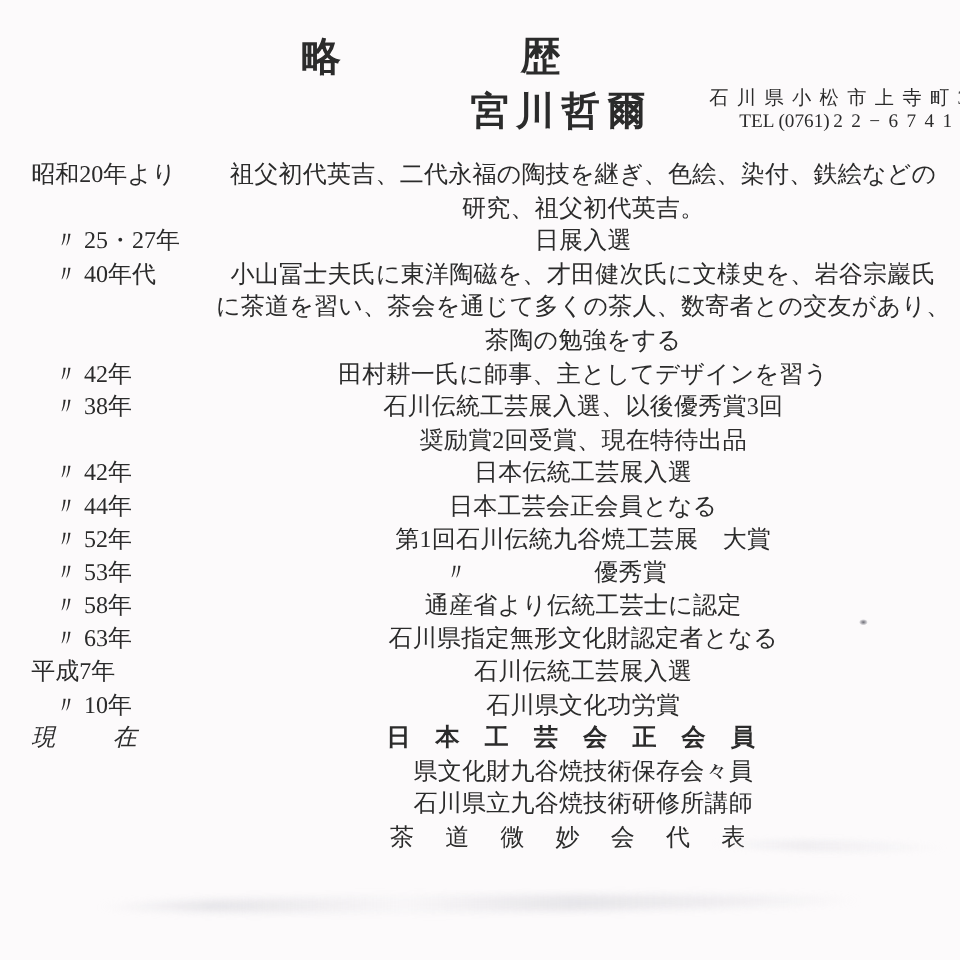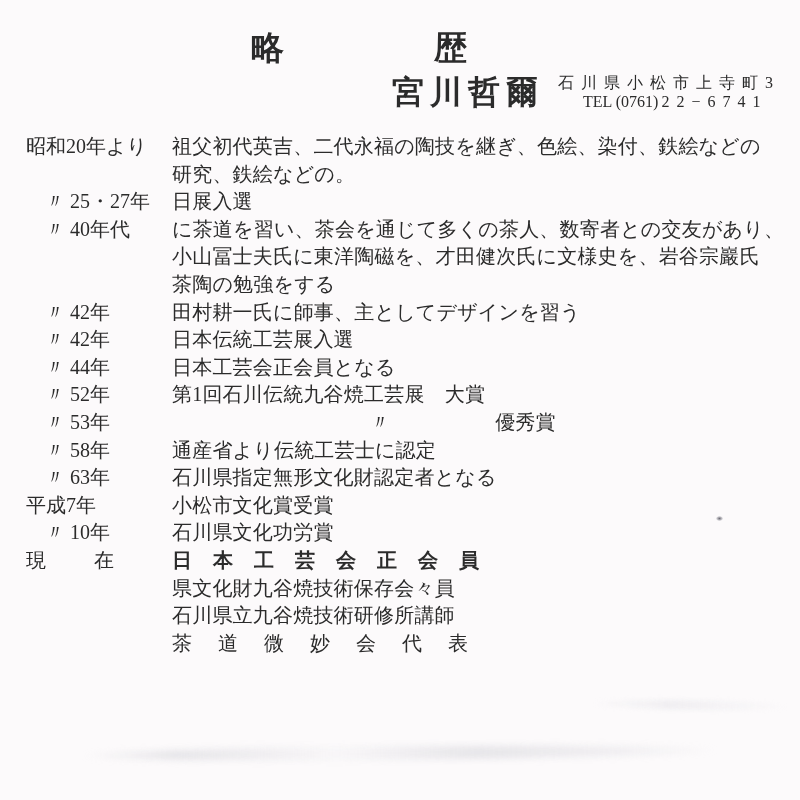--- a/index.html
+++ b/index.html
@@ -17,36 +17,36 @@
     padding-top:28px;
     padding-left:68px;
     text-align:center;
     font-size:33px;
     line-height:40px;
     font-weight:600;
     letter-spacing:150px;
     white-space:nowrap;
   }
   
-  .hdr { display:flex; align-items:center; margin:4px 0 0 392px; }
+  .hdr { display:flex; align-items:center; margin:4px 0 0 392px;gap:33px; }
   .name {
     font-size:32px; font-weight:600;
     letter-spacing:6px; line-height:40px; white-space:nowrap;
   }
   .contact { margin-left:14px; font-size:16px; line-height:19px; }
   .addr { letter-spacing:7px; white-space:nowrap;font-family:Liberation Serif, serif; }
   .tel  { white-space:nowrap;margin-left:25px; }
   .tel-num { letter-spacing:7px; margin-left:3px; }
   
   .entries { margin:21px 0 0 26px; }
   .row { display:flex; font-size:20px; line-height:27.6px; }
   .label { flex:0 0 146px; white-space:nowrap; }
   .dmark { display:inline-block; width:25px; margin-left:19px; }
-  .label-wide { letter-spacing:14px; }
-  .desc { flex:1; letter-spacing:0.2px; min-width:0; }
+  .label-wide { letter-spacing:14px;font-style:italic; }
+  .desc { flex:1; letter-spacing:0.2px; min-width:0;text-align:center; }
   .line { white-space:nowrap; }
   .spread-8 { letter-spacing:21px;font-weight:bold; }
   .spread-7 { letter-spacing:26px;font-family:Liberation Serif, serif; }
   .desc-53 { display:flex; }
   .dmid { margin-left:198px; }
   .award { margin-left:105px; }
   
   .speck {
     position:absolute; left:716px; top:516px; width:7px; height:5px;
     background:radial-gradient(ellipse at center, rgba(60,60,72,0.75), rgba(120,120,132,0.25) 60%, transparent 75%);
@@ -81,47 +81,54 @@
       <div class="tel"><span>TEL (0761)</span><span class="tel-num">22−6741</span></div>
     </div>
   </div>
 
   <div class="entries">
 
     <div class="row">
       <div class="label">昭和20年より</div>
       <div class="desc">
         <div class="line">祖父初代英吉、二代永福の陶技を継ぎ、色絵、染付、鉄絵などの</div>
-        <div class="line">研究、鉄絵などの。</div>
+        <div class="line">研究、祖父初代英吉。</div>
       </div>
     </div>
 
     <div class="row">
       <div class="label"><span class="dmark">〃</span><span>25・27年</span></div>
       <div class="desc">
         <div class="line">日展入選</div>
       </div>
     </div>
 
     <div class="row">
       <div class="label"><span class="dmark">〃</span><span>40年代</span></div>
       <div class="desc">
+        <div class="line">小山冨士夫氏に東洋陶磁を、才田健次氏に文様史を、岩谷宗巖氏</div>
         <div class="line">に茶道を習い、茶会を通じて多くの茶人、数寄者との交友があり、</div>
-        <div class="line">小山冨士夫氏に東洋陶磁を、才田健次氏に文様史を、岩谷宗巖氏</div>
         <div class="line">茶陶の勉強をする</div>
       </div>
     </div>
 
     <div class="row">
       <div class="label"><span class="dmark">〃</span><span>42年</span></div>
       <div class="desc">
         <div class="line">田村耕一氏に師事、主としてデザインを習う</div>
       </div>
     </div>
 
+    <div class="row">
+      <div class="label"><span class="dmark">〃</span><span>38年</span></div>
+      <div class="desc">
+        <div class="line">石川伝統工芸展入選、以後優秀賞3回</div>
+        <div class="line">奨励賞2回受賞、現在特待出品</div>
+      </div>
+    </div>
 
     <div class="row">
       <div class="label"><span class="dmark">〃</span><span>42年</span></div>
       <div class="desc">
         <div class="line">日本伝統工芸展入選</div>
       </div>
     </div>
 
     <div class="row">
       <div class="label"><span class="dmark">〃</span><span>44年</span></div>
@@ -155,21 +162,21 @@
     <div class="row">
       <div class="label"><span class="dmark">〃</span><span>63年</span></div>
       <div class="desc">
         <div class="line">石川県指定無形文化財認定者となる</div>
       </div>
     </div>
 
     <div class="row">
       <div class="label">平成7年</div>
       <div class="desc">
-        <div class="line">小松市文化賞受賞</div>
+        <div class="line">石川伝統工芸展入選</div>
       </div>
     </div>
 
     <div class="row">
       <div class="label"><span class="dmark">〃</span><span>10年</span></div>
       <div class="desc">
         <div class="line">石川県文化功労賞</div>
       </div>
     </div>
 

